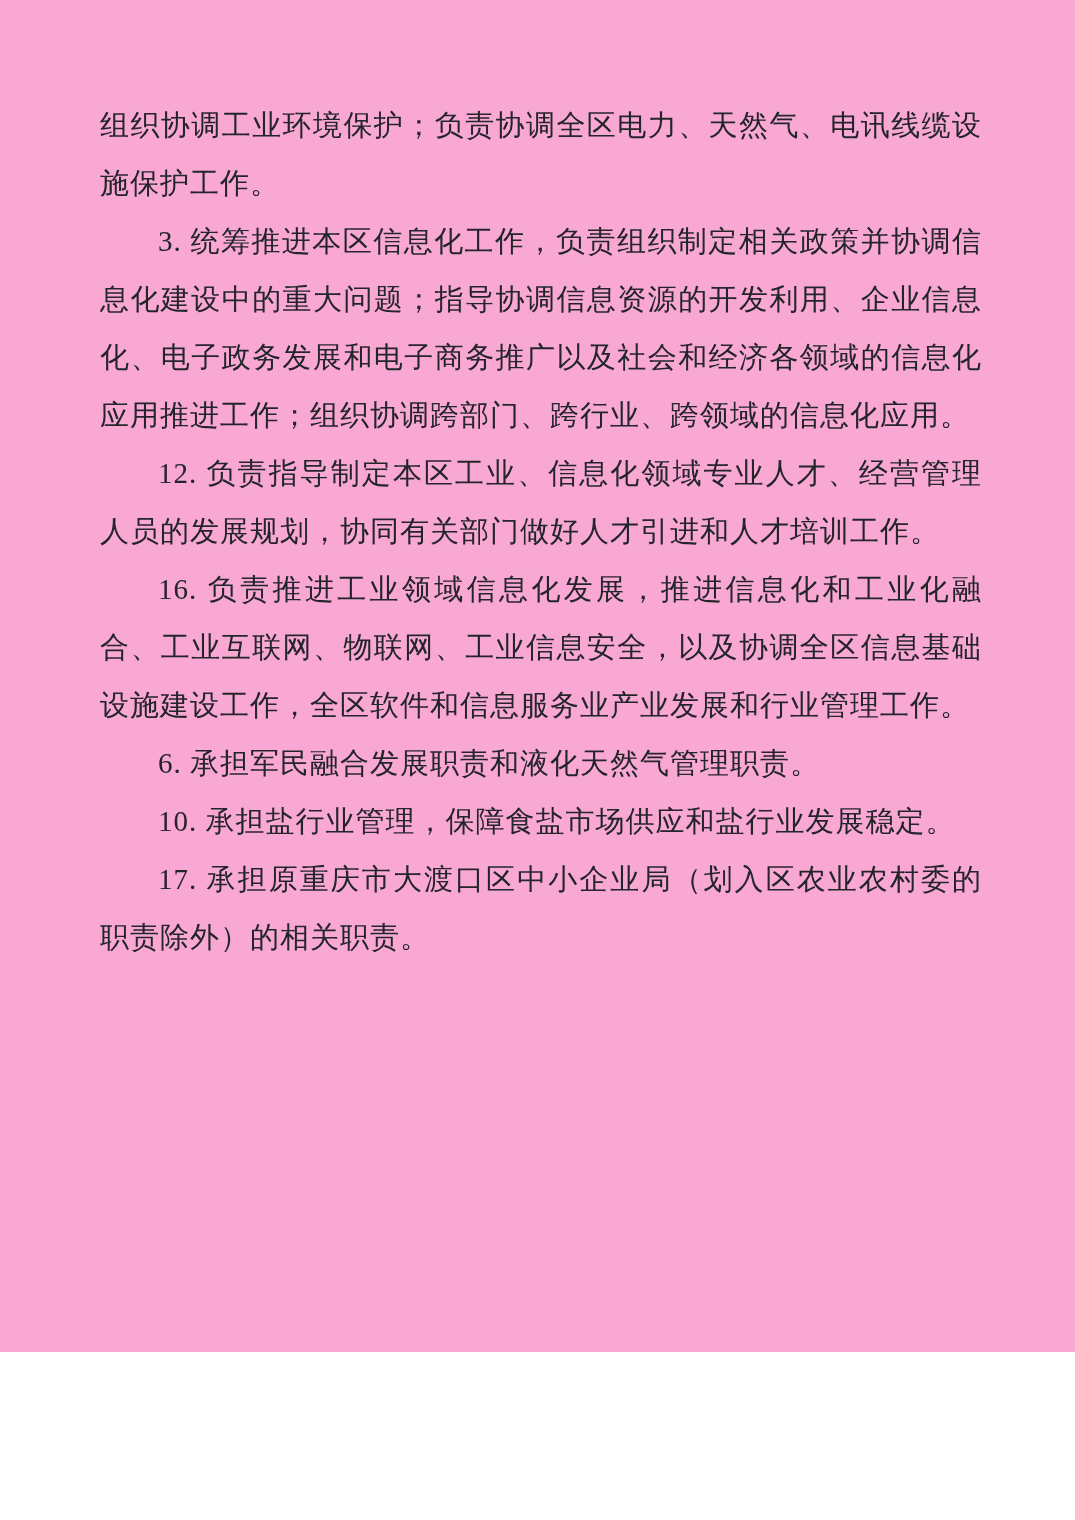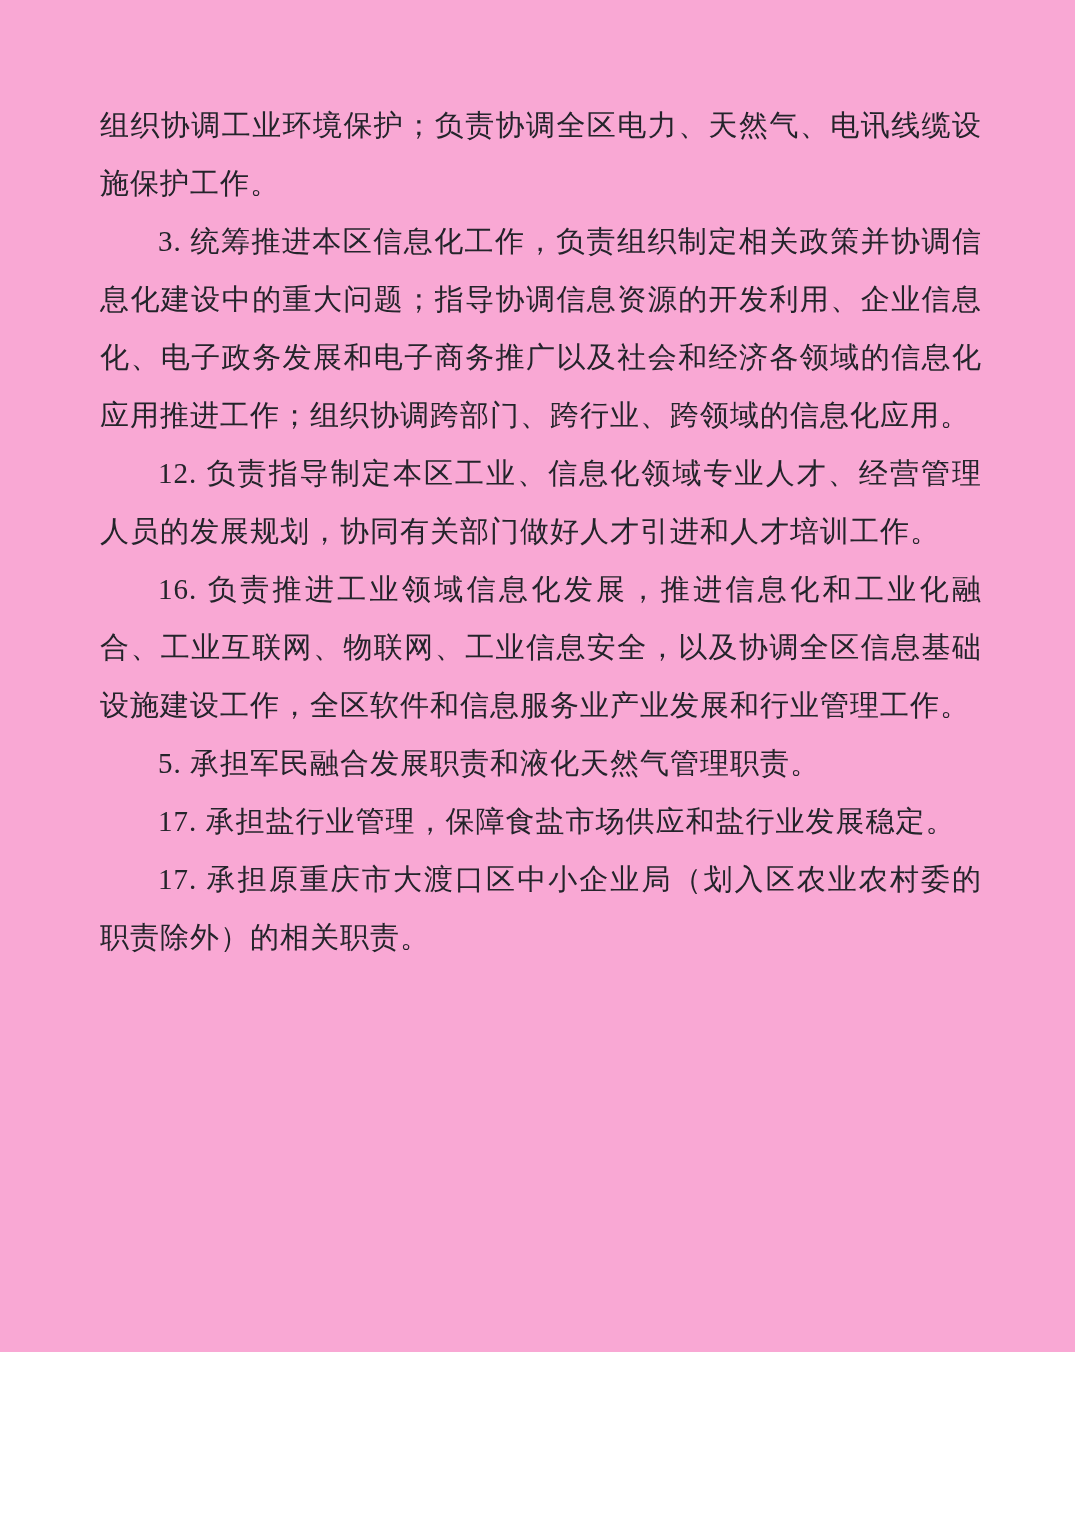--- a/index.html
+++ b/index.html
@@ -49,18 +49,18 @@
 </style>
 </head>
 <body>
 
 <div class="page">
   <div class="doc-body">
     <p class="no-indent">组织协调工业环境保护；负责协调全区电力、天然气、电讯线缆设施保护工作。</p>
     <p>3. 统筹推进本区信息化工作，负责组织制定相关政策并协调信息化建设中的重大问题；指导协调信息资源的开发利用、企业信息化、电子政务发展和电子商务推广以及社会和经济各领域的信息化应用推进工作；组织协调跨部门、跨行业、跨领域的信息化应用。</p>
     <p>12. 负责指导制定本区工业、信息化领域专业人才、经营管理人员的发展规划，协同有关部门做好人才引进和人才培训工作。</p>
     <p>16. 负责推进工业领域信息化发展，推进信息化和工业化融合、工业互联网、物联网、工业信息安全，以及协调全区信息基础设施建设工作，全区软件和信息服务业产业发展和行业管理工作。</p>
-    <p>5. 承担军民融合发展职责和液化天然气管理职责。</p>
-    <p>17. 承担盐行业管理，保障食盐市场供应和盐行业发展稳定。</p>
+    <p>6. 承担军民融合发展职责和液化天然气管理职责。</p>
+    <p>10. 承担盐行业管理，保障食盐市场供应和盐行业发展稳定。</p>
     <p>17. 承担原重庆市大渡口区中小企业局（划入区农业农村委的职责除外）的相关职责。</p>
   </div>
   <div class="page-footer">3</div>
 </div>
 
 </body></html>

